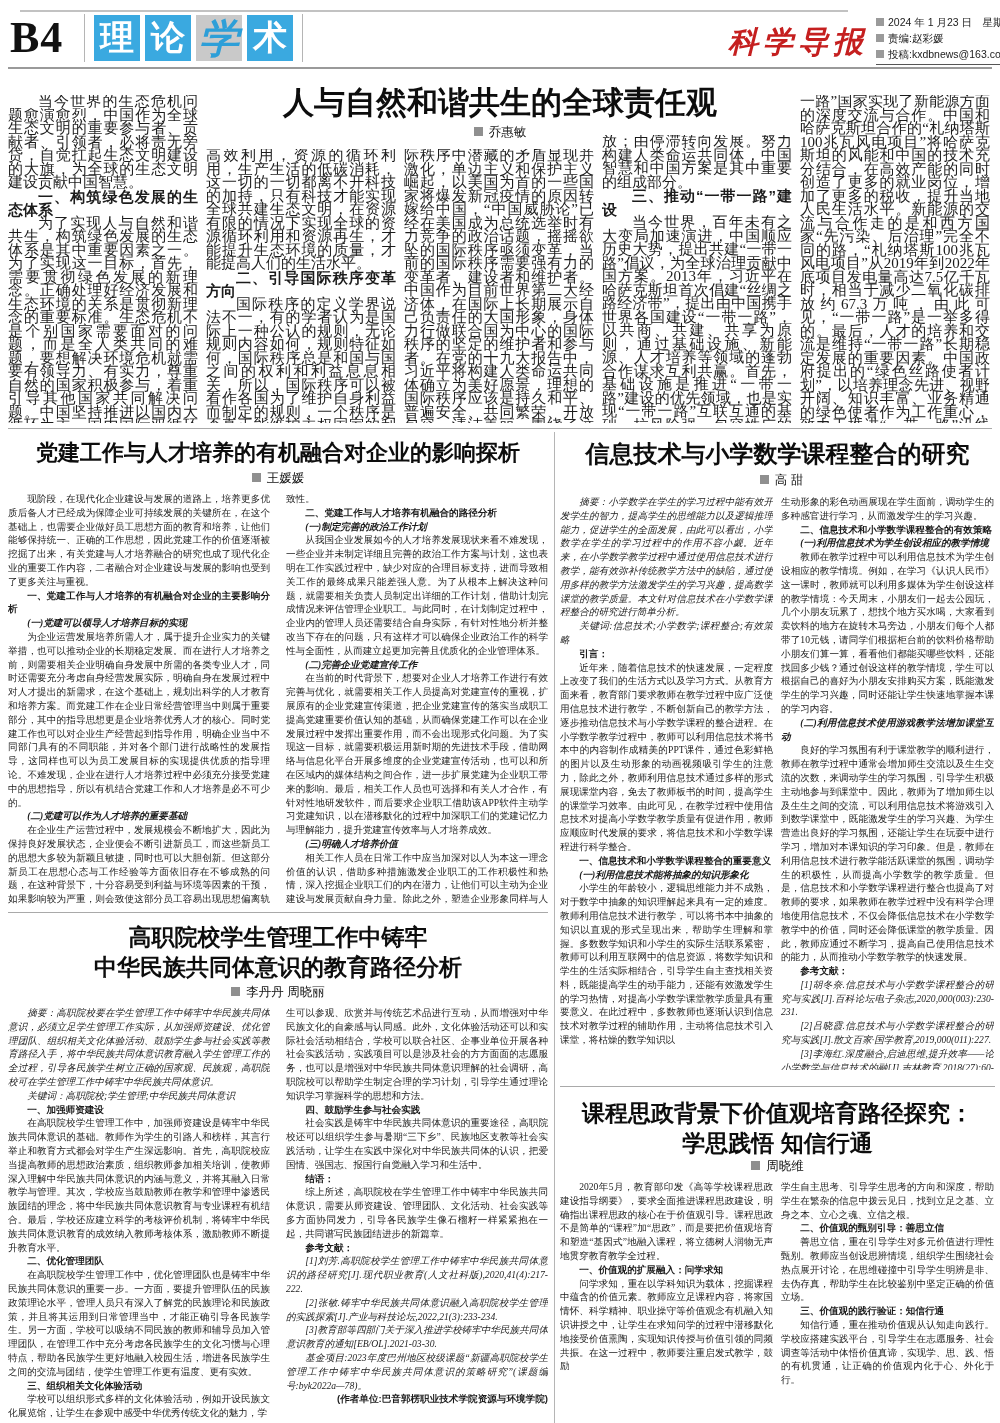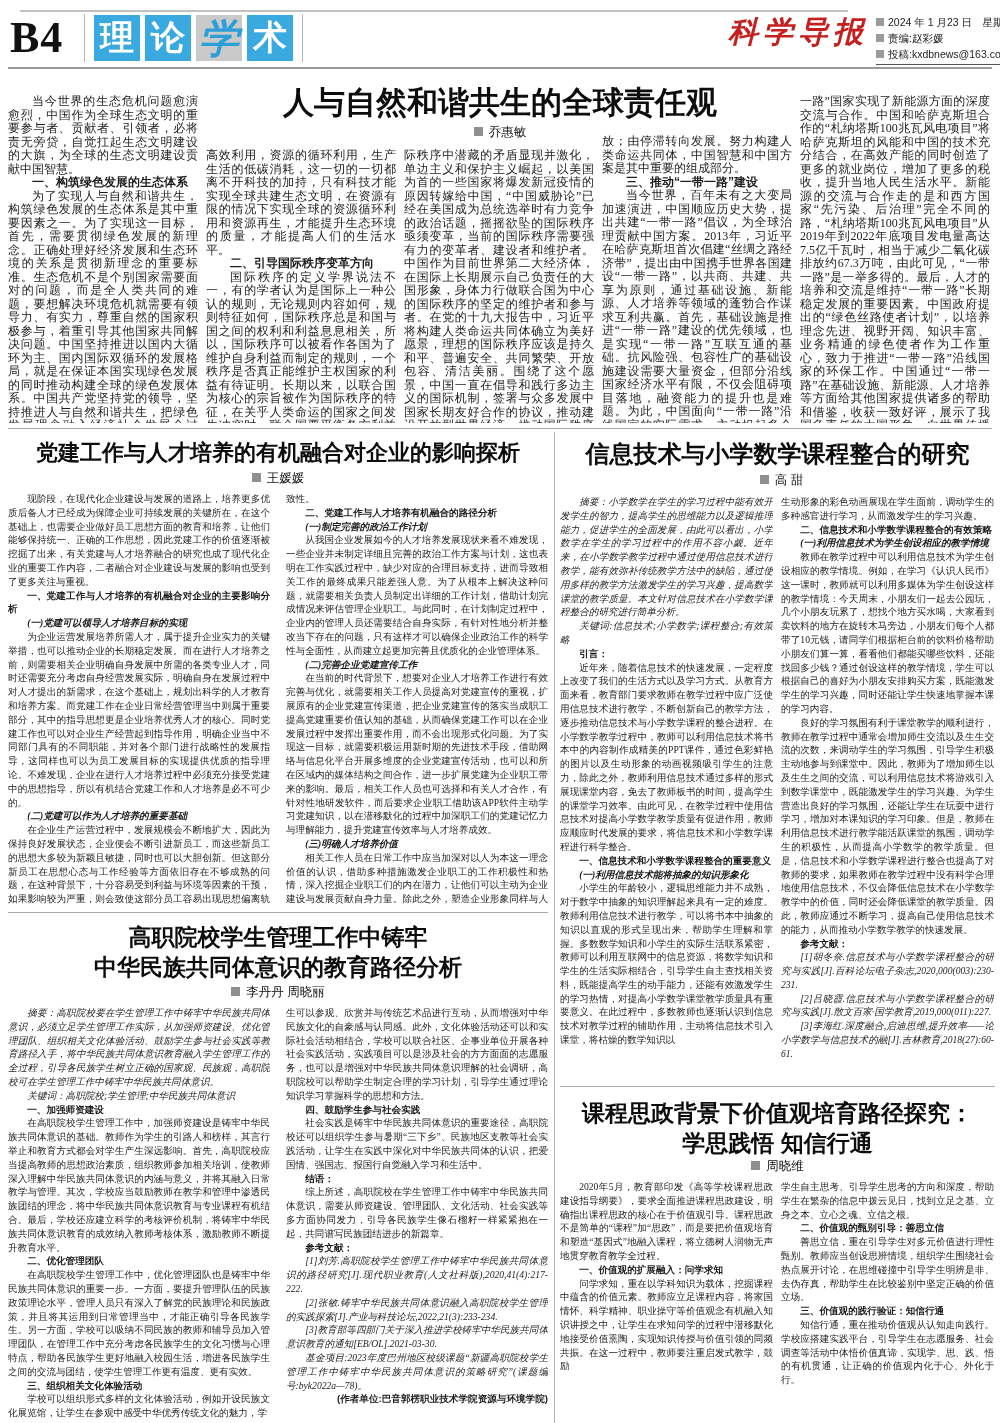--- a/index.html
+++ b/index.html
@@ -23,21 +23,21 @@
   .pubinfo .last{border-bottom:1px solid #555;padding-bottom:2px;}
   
   .title{position:absolute;text-align:center;font-family:"Liberation Sans","DejaVu Sans",sans-serif;
          font-weight:bold;color:#0d0d0d;white-space:nowrap;}
   .byline{position:absolute;text-align:center;font-family:"Liberation Sans",sans-serif;
           font-weight:normal;font-size:12.5px;color:#111;}
   .byline .sq{display:inline-block;width:9px;height:9px;background:#8f8f8f;margin-right:6px;}
   
   .col{position:absolute;overflow:hidden;text-align:justify;}
   .col p{margin:0;padding:0;}
-  .fs-main{font-size:12px;line-height:13.5px;}
+  .fs-main{font-size:15px;line-height:13.5px;}
   .fs-mid{font-size:9.6px;line-height:13.8px;}
   .blk.p,.blk.ka,.blk.note,.blk.h,.blk.k{text-indent:2em;}
   .blk.pc{text-indent:0;}
   .blk.h{font-family:"Liberation Sans","DejaVu Sans",sans-serif;font-weight:bold;}
   .blk.k{font-weight:bold;font-style:italic;}
   .blk.ka{font-style:italic;}
   .blk.note{font-weight:bold;font-style:italic;}
   .blk.attr{text-align:right;text-indent:0;font-weight:bold;font-family:"Liberation Sans",sans-serif;}
 </style>
 </head>
@@ -53,21 +53,21 @@
 
   <div class="abs logo" style="left:94px;top:15px;">
     <div class="box blue">理</div>
     <div class="box blue">论</div>
     <div class="box gray">学</div>
     <div class="box blue">术</div>
   </div>
 
   <div class="vline" style="left:302px;top:14px;height:48px;"></div>
 
-  <div class="abs masthead" style="left:728px;top:12px;">科学导报</div>
+  <div class="abs masthead" style="left:728px;top:22px;">科学导报</div>
 
   <div class="abs pubinfo" style="left:876px;top:14px;">
     <div class="row">
         <span class="sq"></span>
         <span>2024 年 1 月23 日　星期二</span>
       </div>
     <div class="row">
         <span class="sq"></span>
         <span>责编:赵彩媛</span>
       </div>
@@ -146,20 +146,21 @@
       <p class="blk p">近年来，随着信息技术的快速发展，一定程度上改变了我们的生活方式以及学习方式。从教育方面来看，教育部门要求教师在教学过程中应广泛使用信息技术进行教学，不断创新自己的教学方法，逐步推动信息技术与小学数学课程的整合进程。在小学数学教学过程中，教师可以利用信息技术将书本中的内容制作成精美的PPT课件，通过色彩鲜艳的图片以及生动形象的动画视频吸引学生的注意力，除此之外，教师利用信息技术通过多样的形式展现课堂内容，免去了教师板书的时间，提高学生的课堂学习效率。由此可见，在教学过程中使用信息技术对提高小学数学教学质量有促进作用，教师应顺应时代发展的要求，将信息技术和小学数学课程进行科学整合。</p>
       <p class="blk h">一、信息技术和小学数学课程整合的重要意义</p>
       <p class="blk k">(一)利用信息技术能将抽象的知识形象化</p>
       <p class="blk p">小学生的年龄较小，逻辑思维能力并不成熟，对于数学中抽象的知识理解起来具有一定的难度。教师利用信息技术进行教学，可以将书本中抽象的知识以直观的形式呈现出来，帮助学生理解和掌握。多数数学知识和小学生的实际生活联系紧密，教师可以利用互联网中的信息资源，将数学知识和学生的生活实际相结合，引导学生自主查找相关资料，既能提高学生的动手能力，还能有效激发学生的学习热情，对提高小学数学课堂教学质量具有重要意义。在此过程中，多数教师也逐渐认识到信息技术对教学过程的辅助作用，主动将信息技术引入课堂，将枯燥的数学知识以</p>
     </div>
   <div class="col fs-mid" style="left:781px;top:495px;width:213px;height:575px;">
       <p class="blk pc">生动形象的彩色动画展现在学生面前，调动学生的多种感官进行学习，从而激发学生的学习兴趣。</p>
       <p class="blk h">二、信息技术和小学数学课程整合的有效策略</p>
       <p class="blk k">(一)利用信息技术为学生创设相应的教学情境</p>
       <p class="blk p">教师在教学过程中可以利用信息技术为学生创设相应的教学情境。例如，在学习《认识人民币》这一课时，教师就可以利用多媒体为学生创设这样的教学情境：今天周末，小朋友们一起去公园玩，几个小朋友玩累了，想找个地方买水喝，大家看到卖饮料的地方在旋转木马旁边，小朋友们每个人都带了10元钱，请同学们根据柜台前的饮料价格帮助小朋友们算一算，看看他们都能买哪些饮料，还能找回多少钱？通过创设这样的教学情境，学生可以根据自己的喜好为小朋友安排购买方案，既能激发学生的学习兴趣，同时还能让学生快速地掌握本课的学习内容。</p>
+      <p class="blk k">(二)利用信息技术使用游戏教学法增加课堂互动</p>
       <p class="blk p">良好的学习氛围有利于课堂教学的顺利进行，教师在教学过程中通常会增加师生交流以及生生交流的次数，来调动学生的学习氛围，引导学生积极主动地参与到课堂中。因此，教师为了增加师生以及生生之间的交流，可以利用信息技术将游戏引入到数学课堂中，既能激发学生的学习兴趣、为学生营造出良好的学习氛围，还能让学生在玩耍中进行学习，增加对本课知识的学习印象。但是，教师在利用信息技术进行教学能活跃课堂的氛围，调动学生的积极性，从而提高小学数学的教学质量。但是，信息技术和小学数学课程进行整合也提高了对教师的要求，如果教师在教学过程中没有科学合理地使用信息技术，不仅会降低信息技术在小学数学教学中的价值，同时还会降低课堂的教学质量。因此，教师应通过不断学习，提高自己使用信息技术的能力，从而推动小学数学教学的快速发展。</p>
       <p class="blk h">参考文献：</p>
       <p class="blk ka">[1]胡冬奈.信息技术与小学数学课程整合的研究与实践[J].百科论坛电子杂志,2020,000(003):230-231.</p>
       <p class="blk ka">[2]吕晓霞.信息技术与小学数学课程整合的研究与实践[J].散文百家·国学教育,2019,000(011):227.</p>
       <p class="blk ka">[3]李海红.深度融合,启迪思维,提升效率——论小学数学与信息技术的融[J].吉林教育,2018(27):60-61.</p>
     </div>
 
   <div class="hline" style="left:560px;top:1086px;width:435px;"></div>
 
   <div class="title" style="left:8px;top:952px;width:540px;font-size:23px;">中华民族共同体意识的教育路径分析</div>

